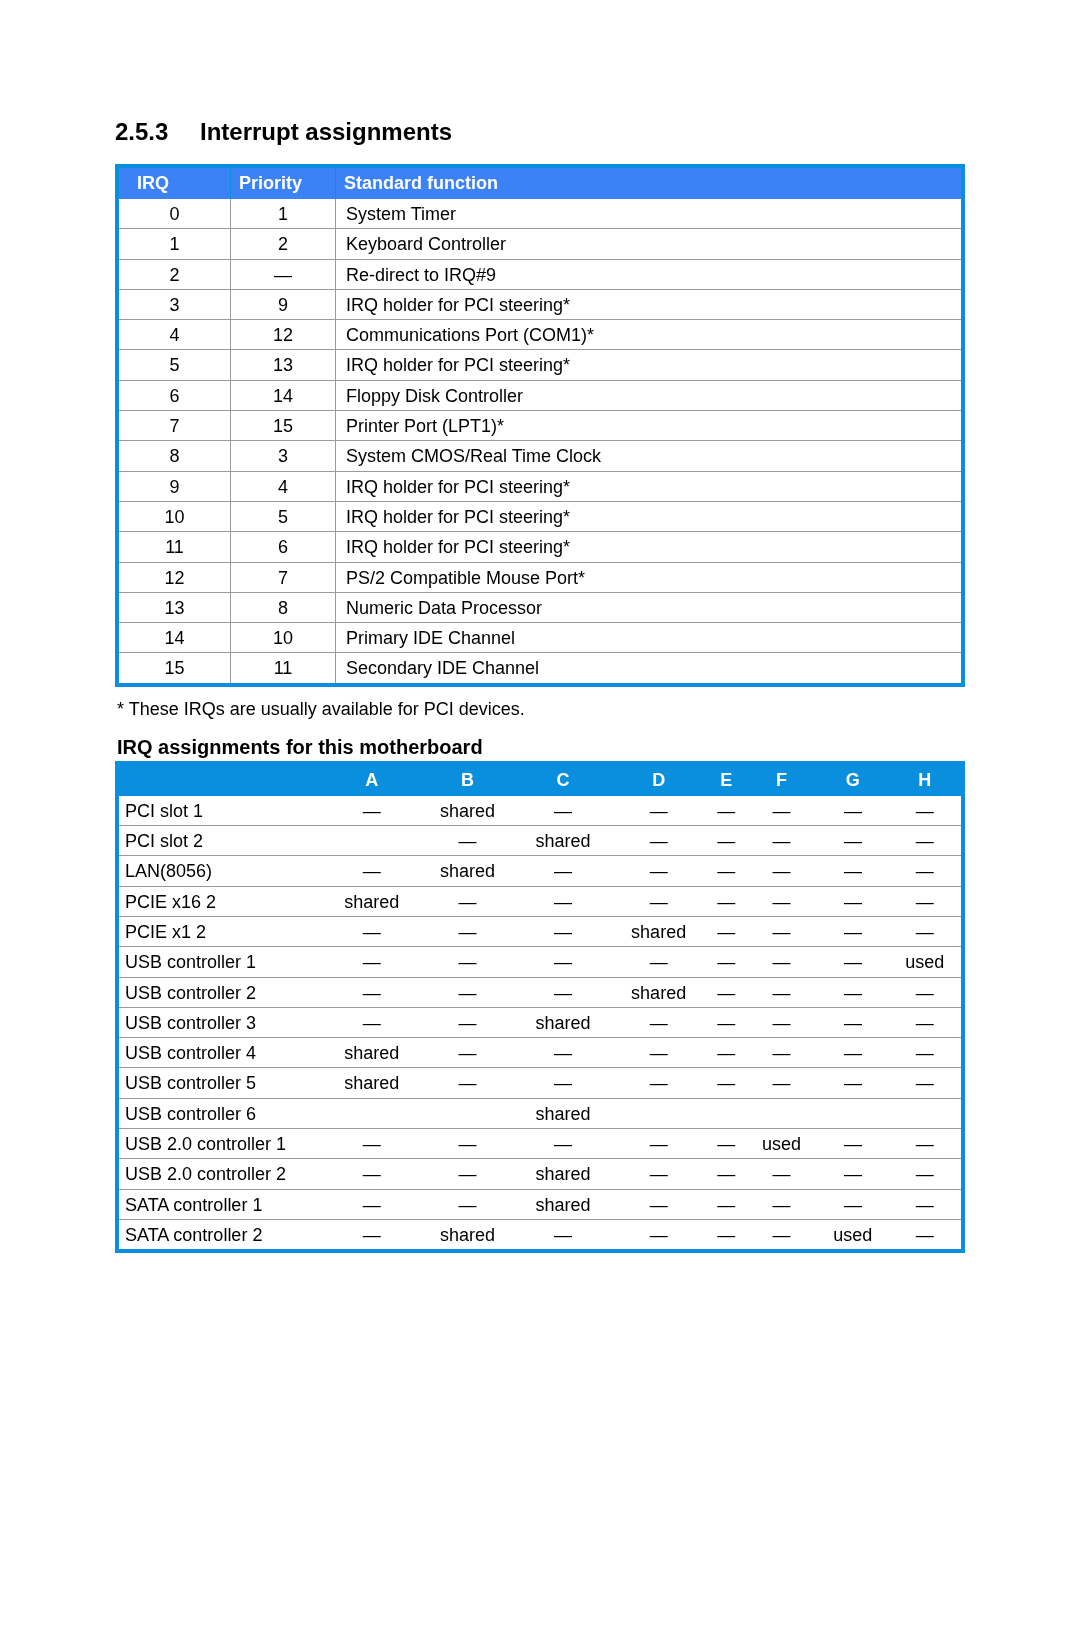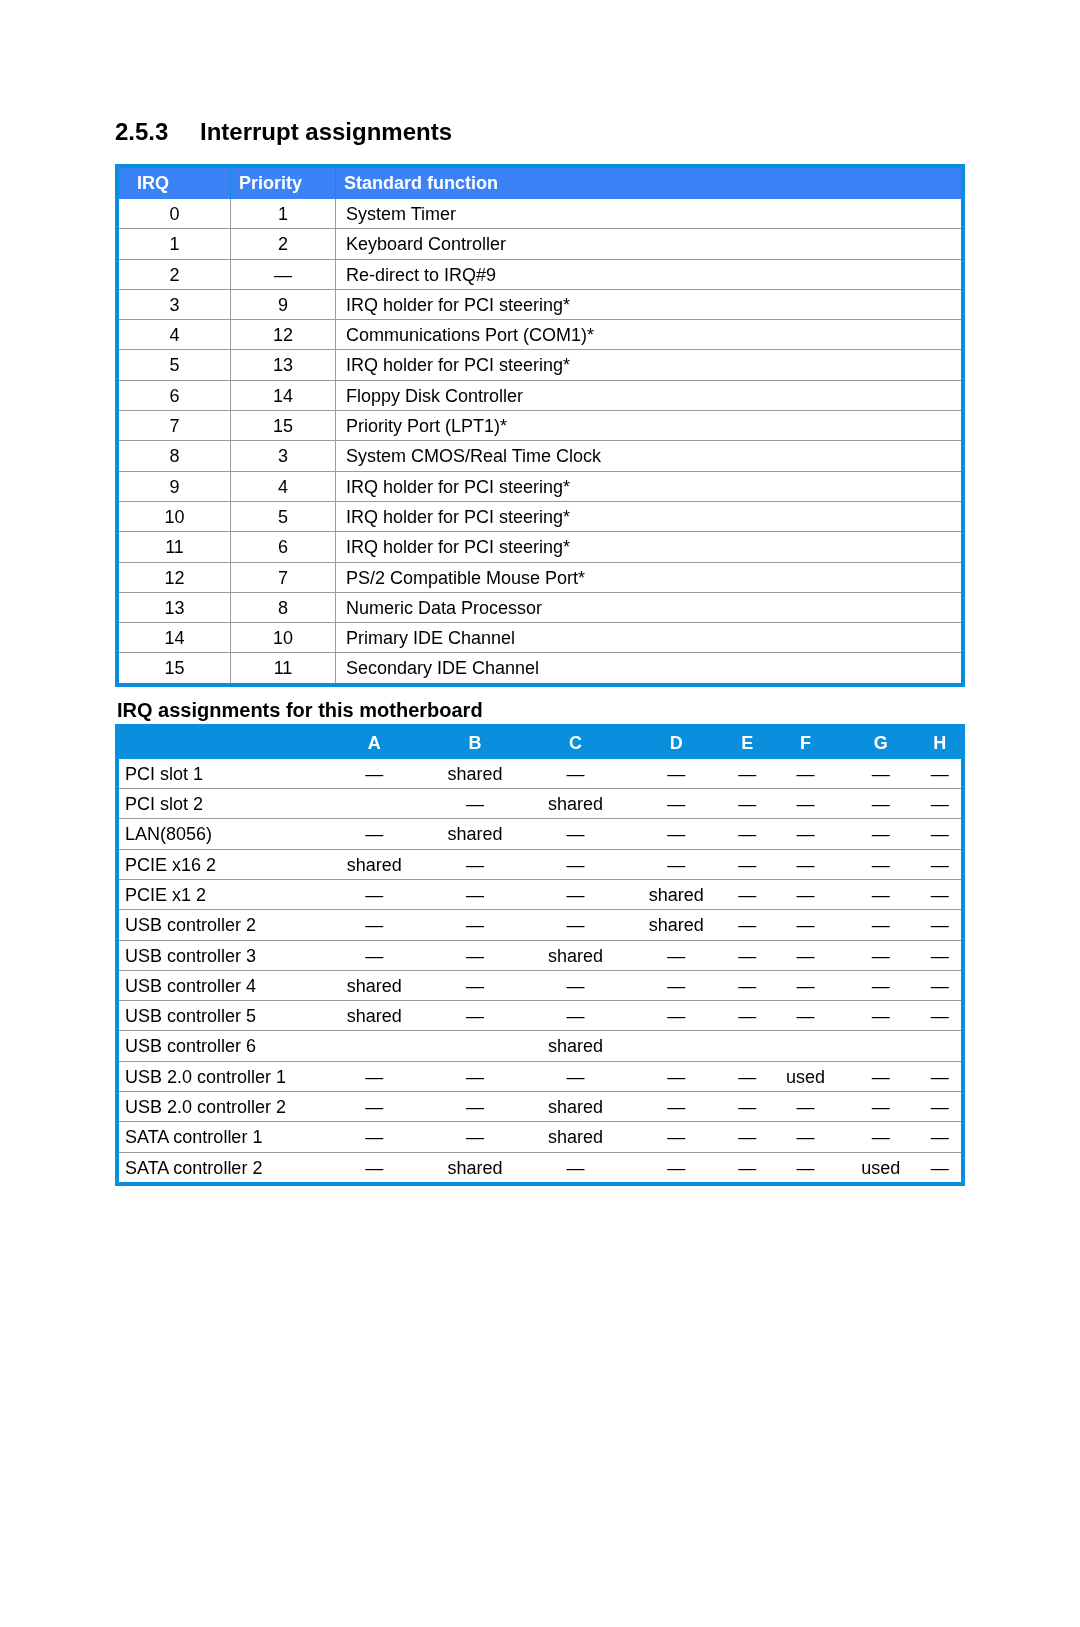--- a/index.html
+++ b/index.html
@@ -149,21 +149,21 @@
           <td class="irq-f">IRQ holder for PCI steering*</td>
         </tr>
         <tr>
           <td class="irq-n">6</td>
           <td class="irq-p">14</td>
           <td class="irq-f">Floppy Disk Controller</td>
         </tr>
         <tr>
           <td class="irq-n">7</td>
           <td class="irq-p">15</td>
-          <td class="irq-f">Priority Port (LPT1)*</td>
+          <td class="irq-f">Printer Port (LPT1)*</td>
         </tr>
         <tr>
           <td class="irq-n">8</td>
           <td class="irq-p">3</td>
           <td class="irq-f">System CMOS/Real Time Clock</td>
         </tr>
         <tr>
           <td class="irq-n">9</td>
           <td class="irq-p">4</td>
           <td class="irq-f">IRQ holder for PCI steering*</td>
@@ -194,20 +194,21 @@
           <td class="irq-f">Primary IDE Channel</td>
         </tr>
         <tr>
           <td class="irq-n">15</td>
           <td class="irq-p">11</td>
           <td class="irq-f">Secondary IDE Channel</td>
         </tr>
       </tbody>
   </table>
 
+  <p class="note">* These IRQs are usually available for PCI devices.</p>
 
   <h3 class="subheading">IRQ assignments for this motherboard</h3>
 
   <table class="mb-wrap">
     <thead>
       <tr id="mb-head-row">
           <th class="lbl"></th>
           <th>A</th>
           <th>B</th>
           <th>C</th>
@@ -268,20 +269,31 @@
           <td>—</td>
           <td>—</td>
           <td>—</td>
           <td>shared</td>
           <td>—</td>
           <td>—</td>
           <td>—</td>
           <td>—</td>
         </tr>
         <tr>
+          <td class="lbl">USB controller 1</td>
+          <td>—</td>
+          <td>—</td>
+          <td>—</td>
+          <td>—</td>
+          <td>—</td>
+          <td>—</td>
+          <td>—</td>
+          <td>used</td>
+        </tr>
+        <tr>
           <td class="lbl">USB controller 2</td>
           <td>—</td>
           <td>—</td>
           <td>—</td>
           <td>shared</td>
           <td>—</td>
           <td>—</td>
           <td>—</td>
           <td>—</td>
         </tr>

